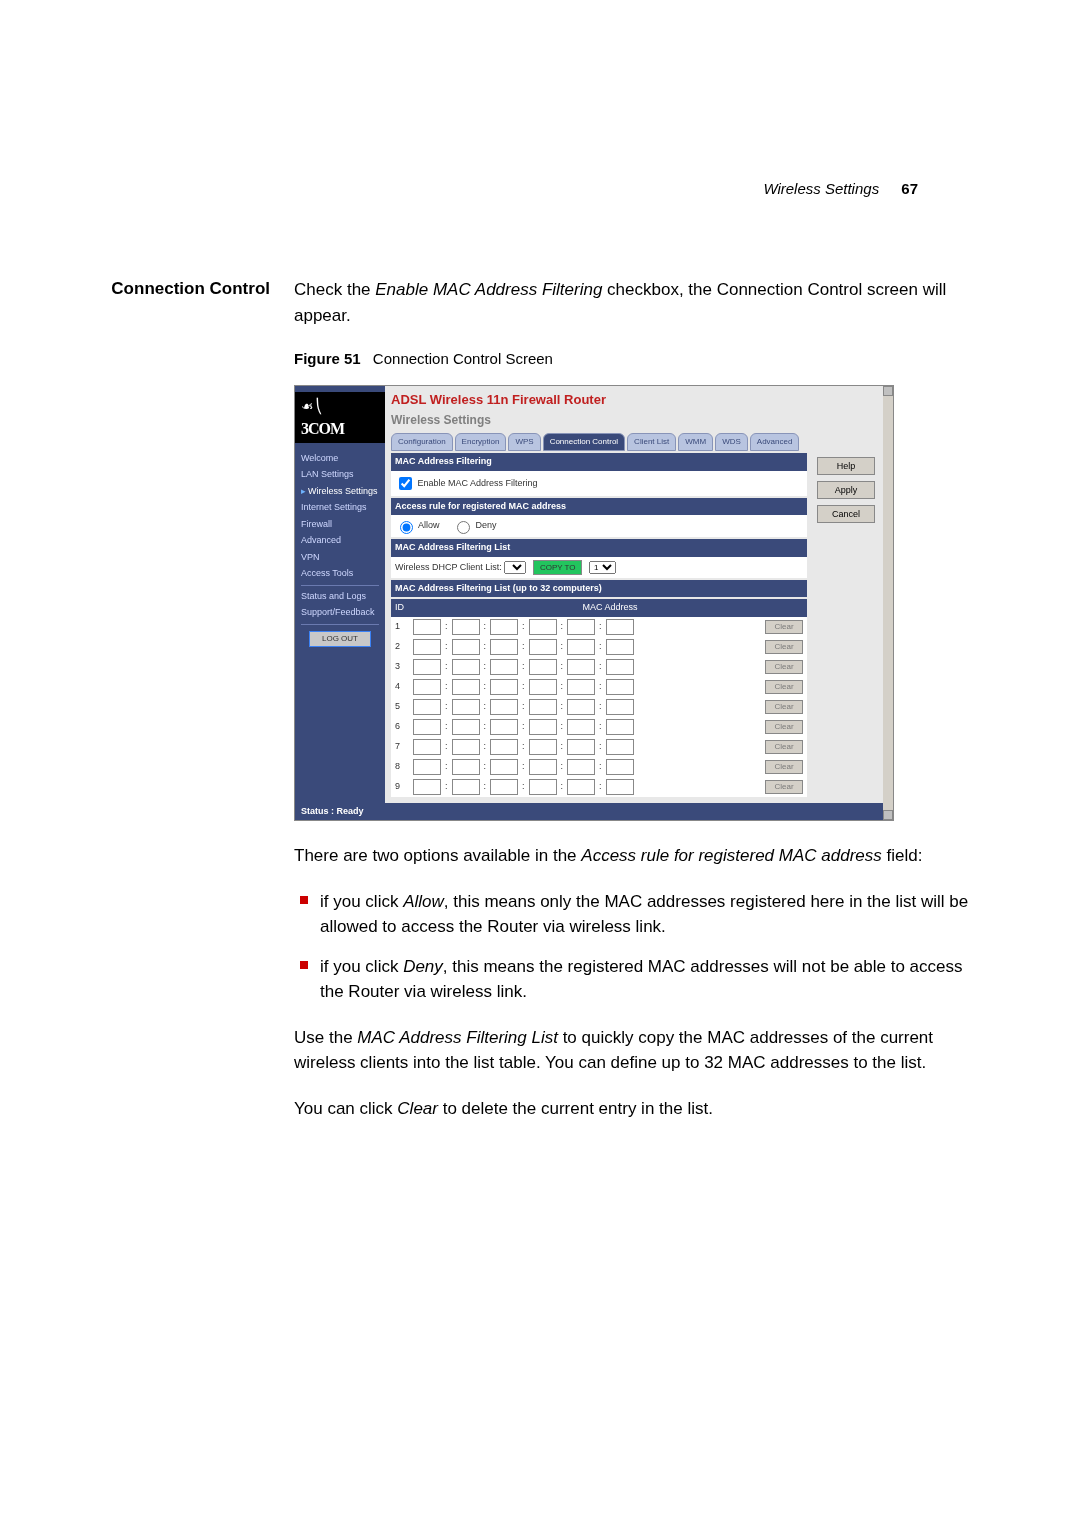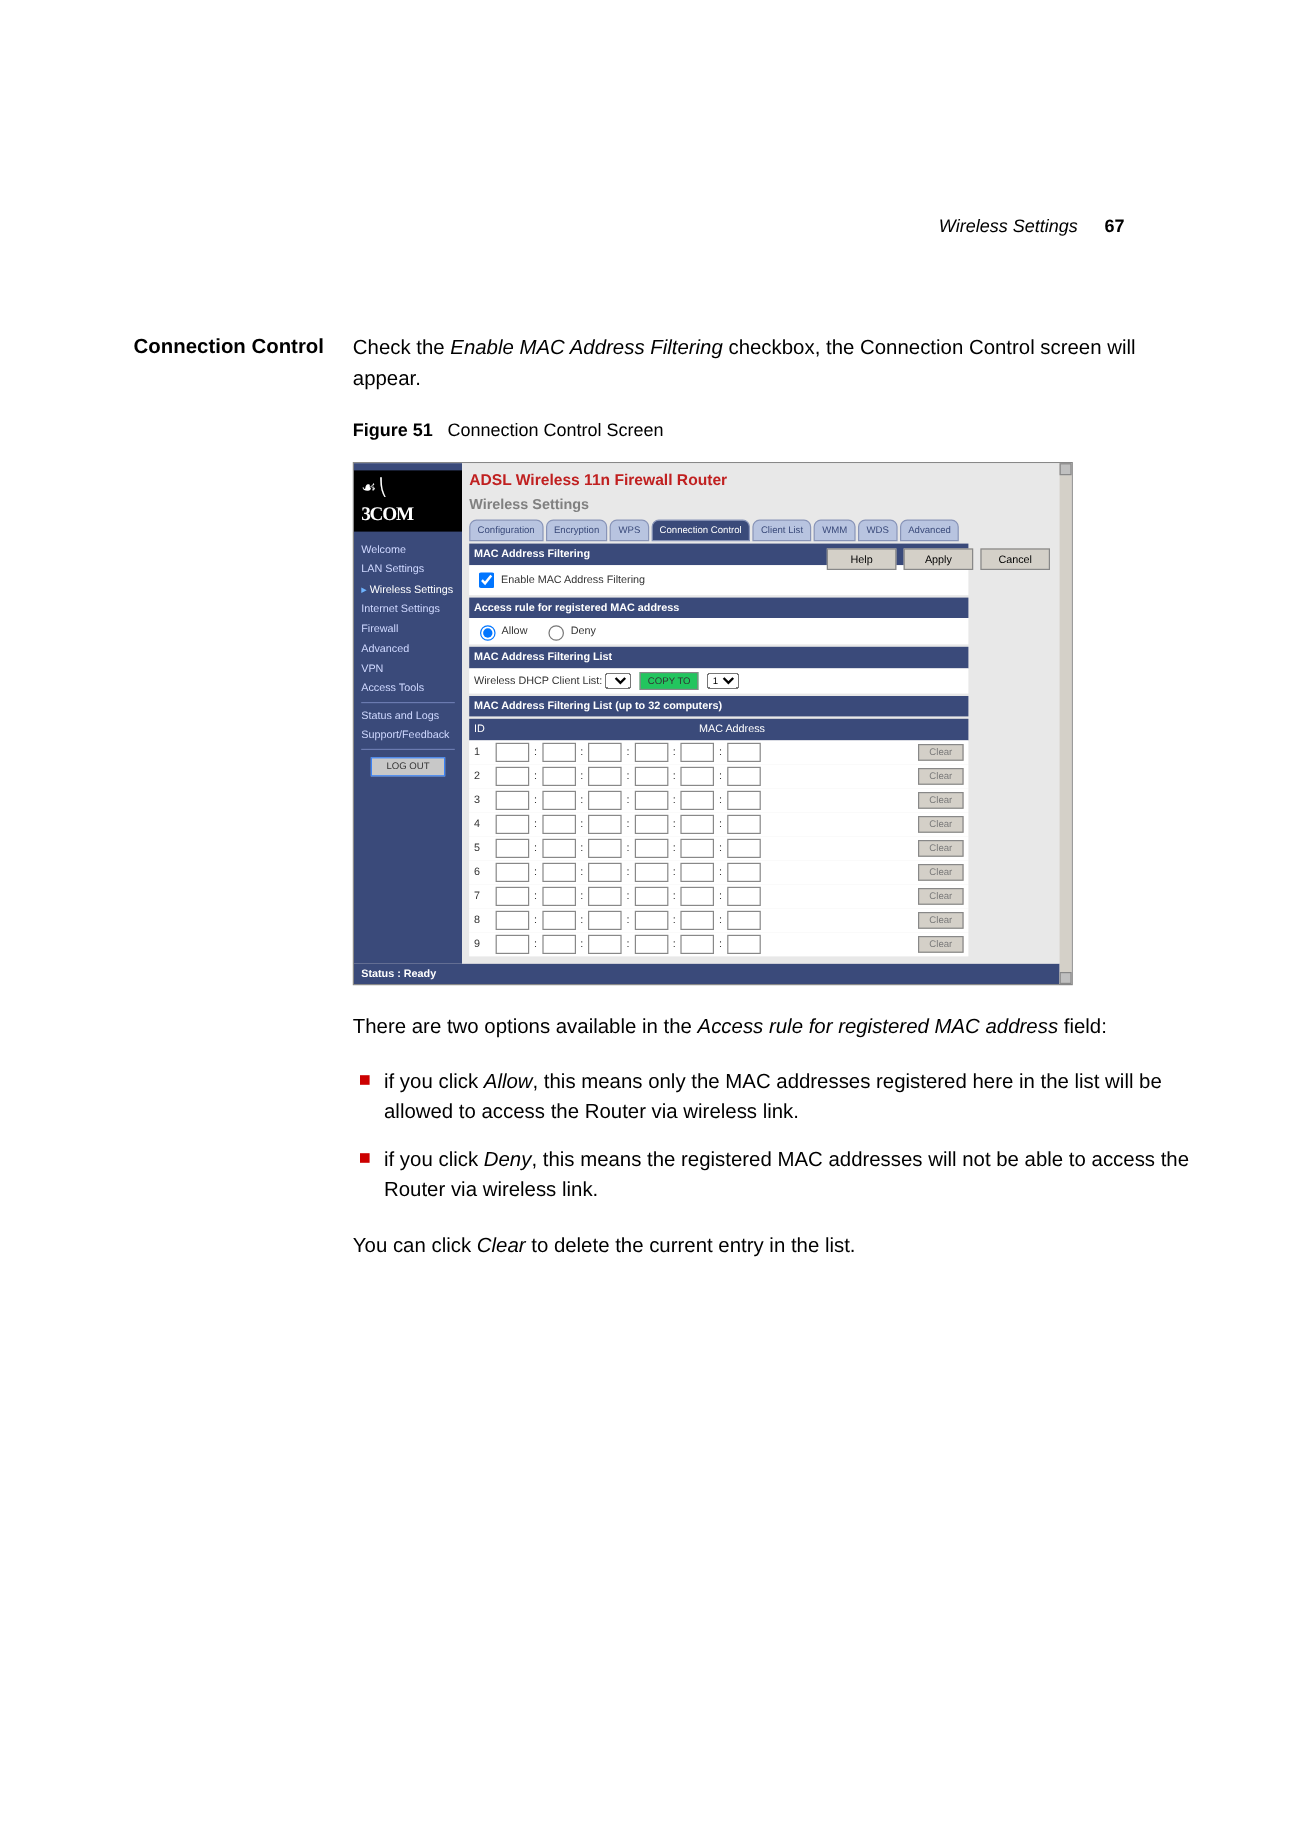--- a/index.html
+++ b/index.html
@@ -7,21 +7,21 @@
     padding: 0;
     background: #ffffff;
     font-family: Arial, Helvetica, sans-serif;
     color: #000;
   }
   .page {
     width: 1080px;
     height: 1527px;
     position: relative;
     box-sizing: border-box;
-    padding: 180px 73px 0 70px;
+    padding: 180px 92px 0 70px;
   }
   .header-line {
     text-align: right;
     font-size: 15px;
     margin-bottom: 80px;
     padding-right: 70px;
   }
   .header-line .hl-italic { font-style: italic; }
   .header-line .hl-page { font-weight: bold; margin-left: 18px; }
   .two-col {
@@ -83,21 +83,21 @@
   .ss-title-bar { padding:4px 6px 0 6px; }
   .ss-title { color:#c02020; font-weight:bold; font-size:13px; }
   .ss-subtitle { color:#808080; font-weight:bold; font-size:12px; margin-top:2px; }
   .ss-tabs { display:flex; gap:2px; margin-top:4px; flex-wrap: nowrap; }
   .ss-tab {
     background:#b8c4e0; color:#3a4a7a; font-size:8px; padding:2px 6px;
     border-radius:6px 6px 0 0; border:1px solid #8894b8; white-space:nowrap;
   }
   .ss-tab.active { background:#3a4a7a; color:#fff; }
   .ss-body { padding:0 6px 6px 6px; position:relative; }
-  .ss-buttons { position:absolute; right:8px; top:4px; display:flex; flex-direction:row; gap:6px; }
+  .ss-buttons { position:absolute; right:8px; top:4px; display:flex; flex-direction:column; gap:6px; }
   .ss-btn {
     width:56px; height:16px; background:#d4d0c8; border:1px solid #888;
     font-size:9px; text-align:center; line-height:16px; color:#000;
   }
   .ss-panel { margin-right:70px; }
   .ss-panel-hd {
     background:#3a4a7a; color:#fff; font-weight:bold; font-size:9px; padding:2px 4px; margin-top:2px;
   }
   .ss-panel-bd { background:#fff; padding:3px 4px; font-size:9px; color:#333; }
   .ss-panel-bd label { margin-right:10px; }
@@ -377,20 +377,23 @@
 
       <ul class="bullets">
         <li>
           <span>if you click </span><span class="ital">Allow</span><span>, this means only the MAC addresses registered here in the list will be allowed to access the Router via wireless link.</span>
         </li>
         <li>
           <span>if you click </span><span class="ital">Deny</span><span>, this means the registered MAC addresses will not be able to access the Router via wireless link.</span>
         </li>
       </ul>
 
+      <p>
+        <span>Use the </span><span class="ital">MAC Address Filtering List</span><span> to quickly copy the MAC addresses of the current wireless clients into the list table. You can define up to 32 MAC addresses to the list.</span>
+      </p>
 
       <p>
         <span>You can click </span><span class="ital">Clear</span><span> to delete the current entry in the list.</span>
       </p>
 
     </div>
   </div>
 </div>
 
 </body></html>

